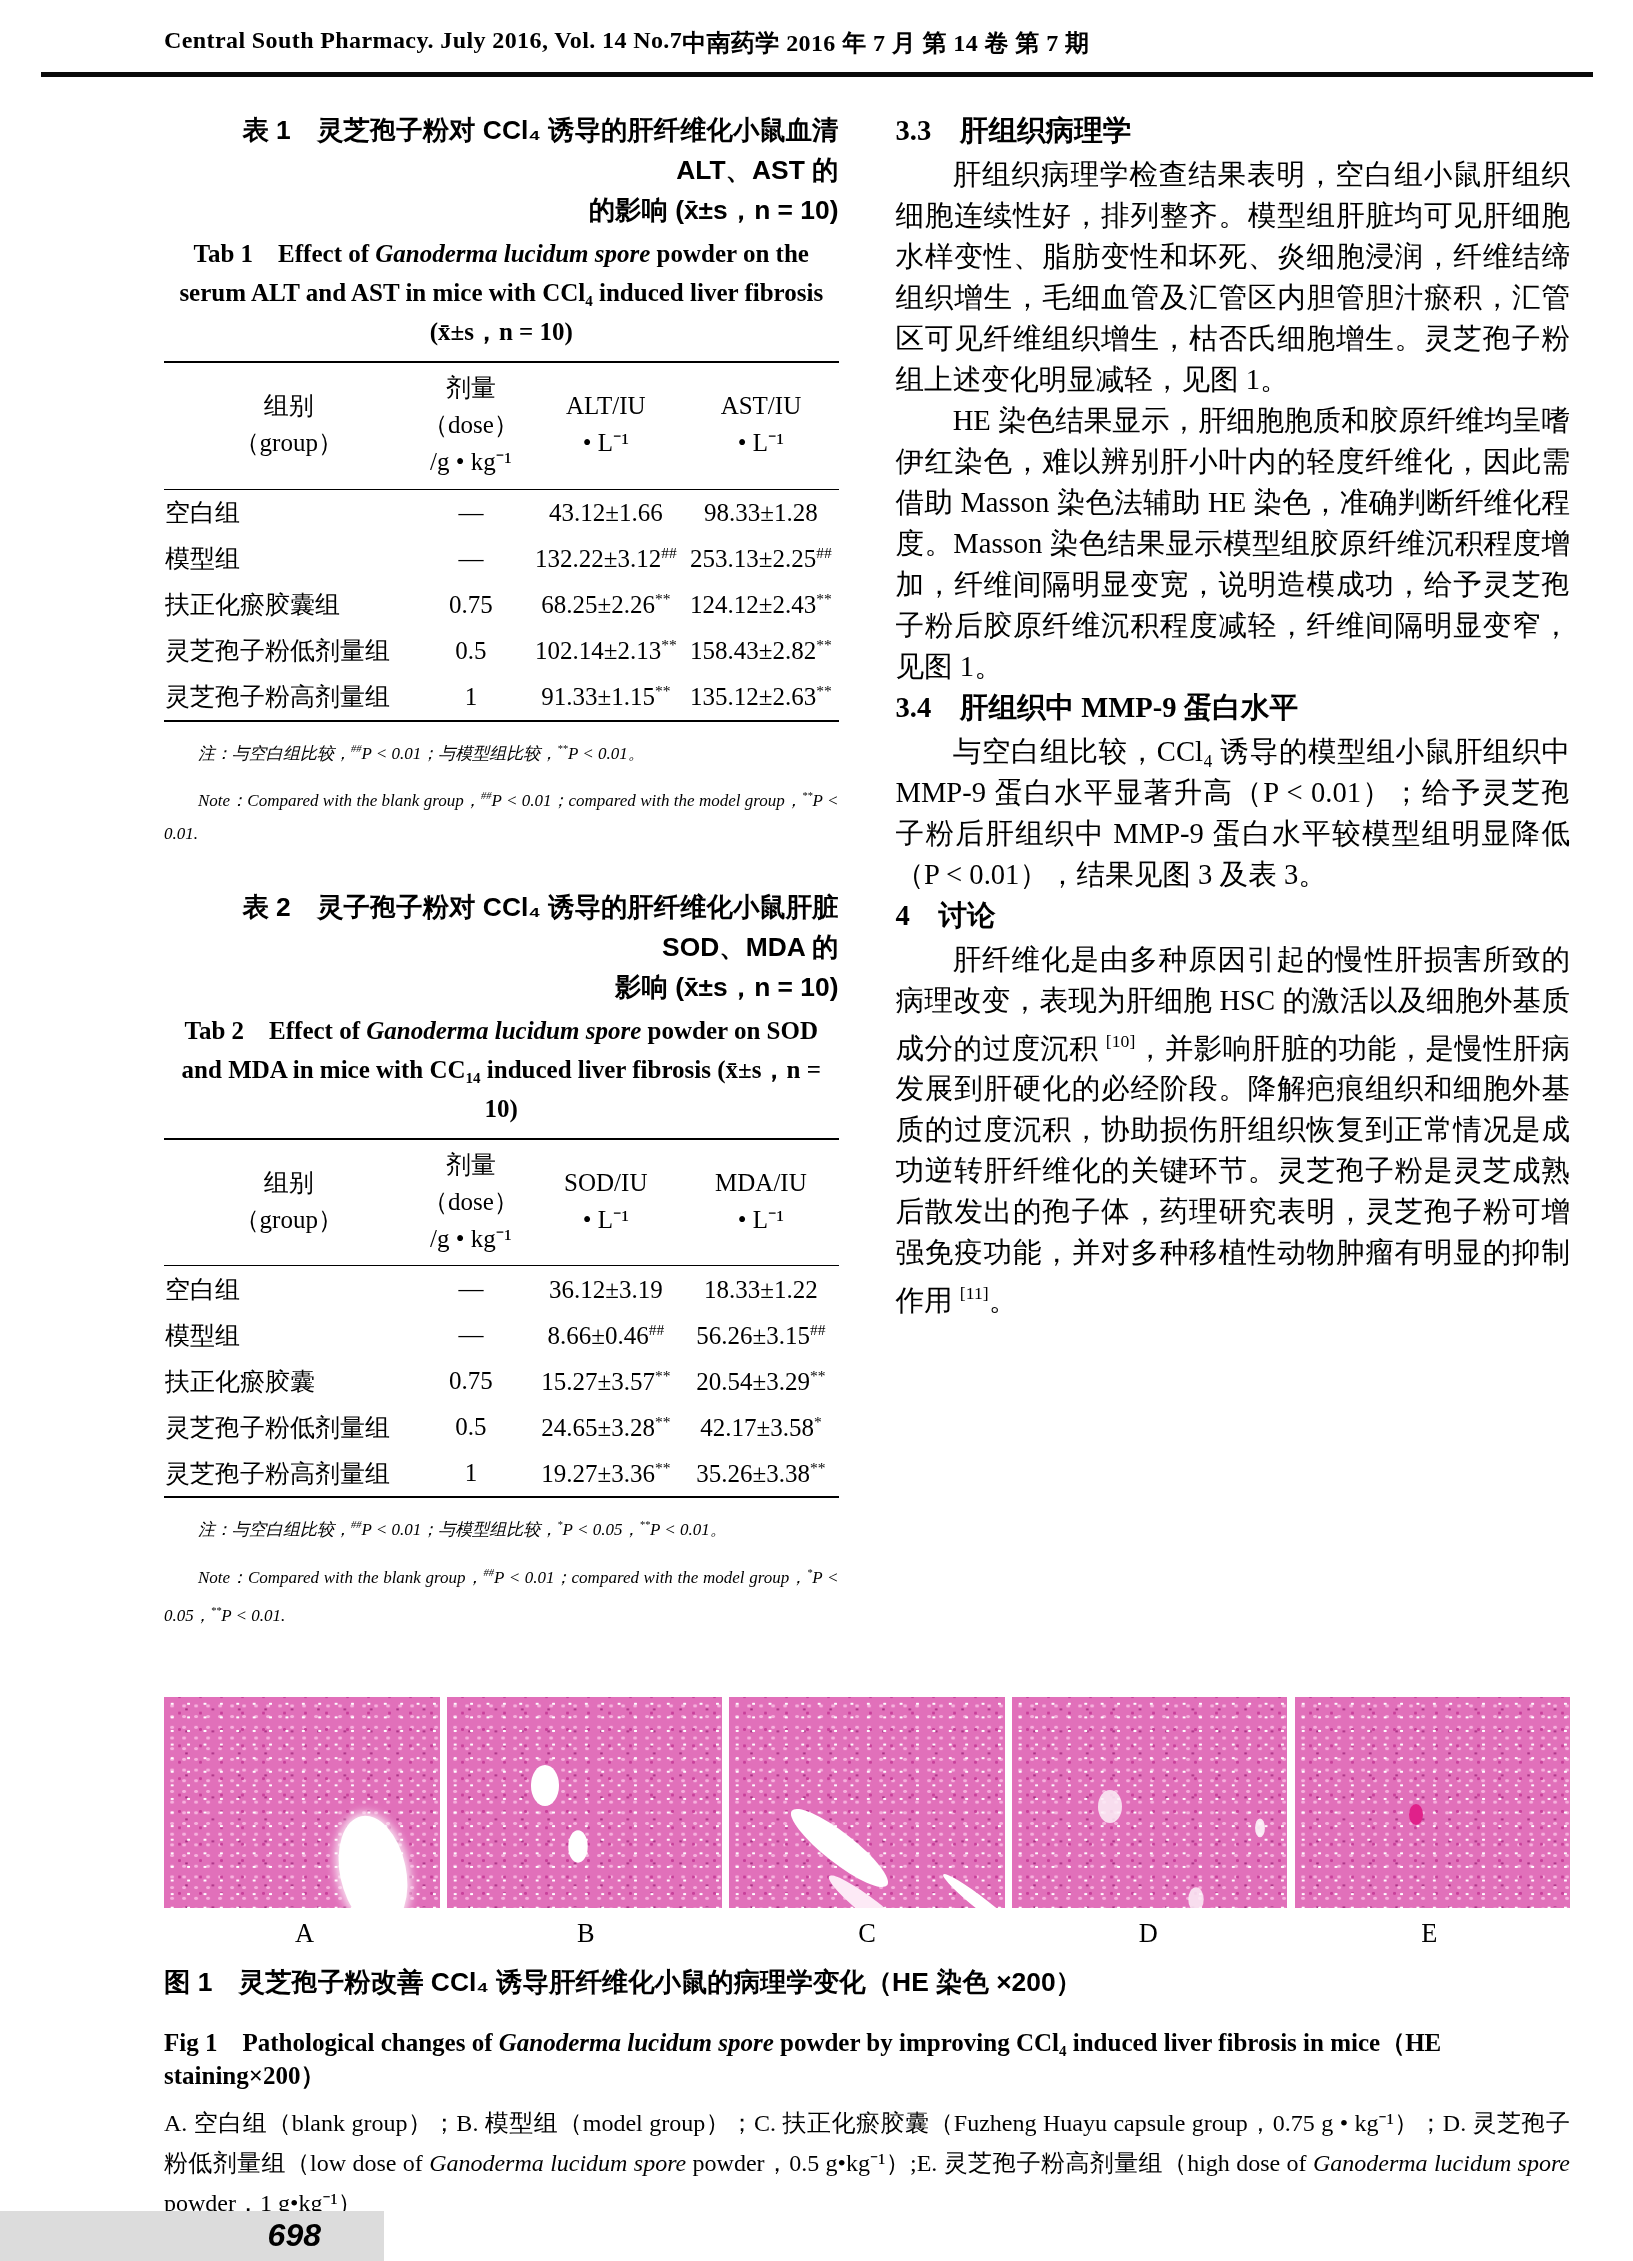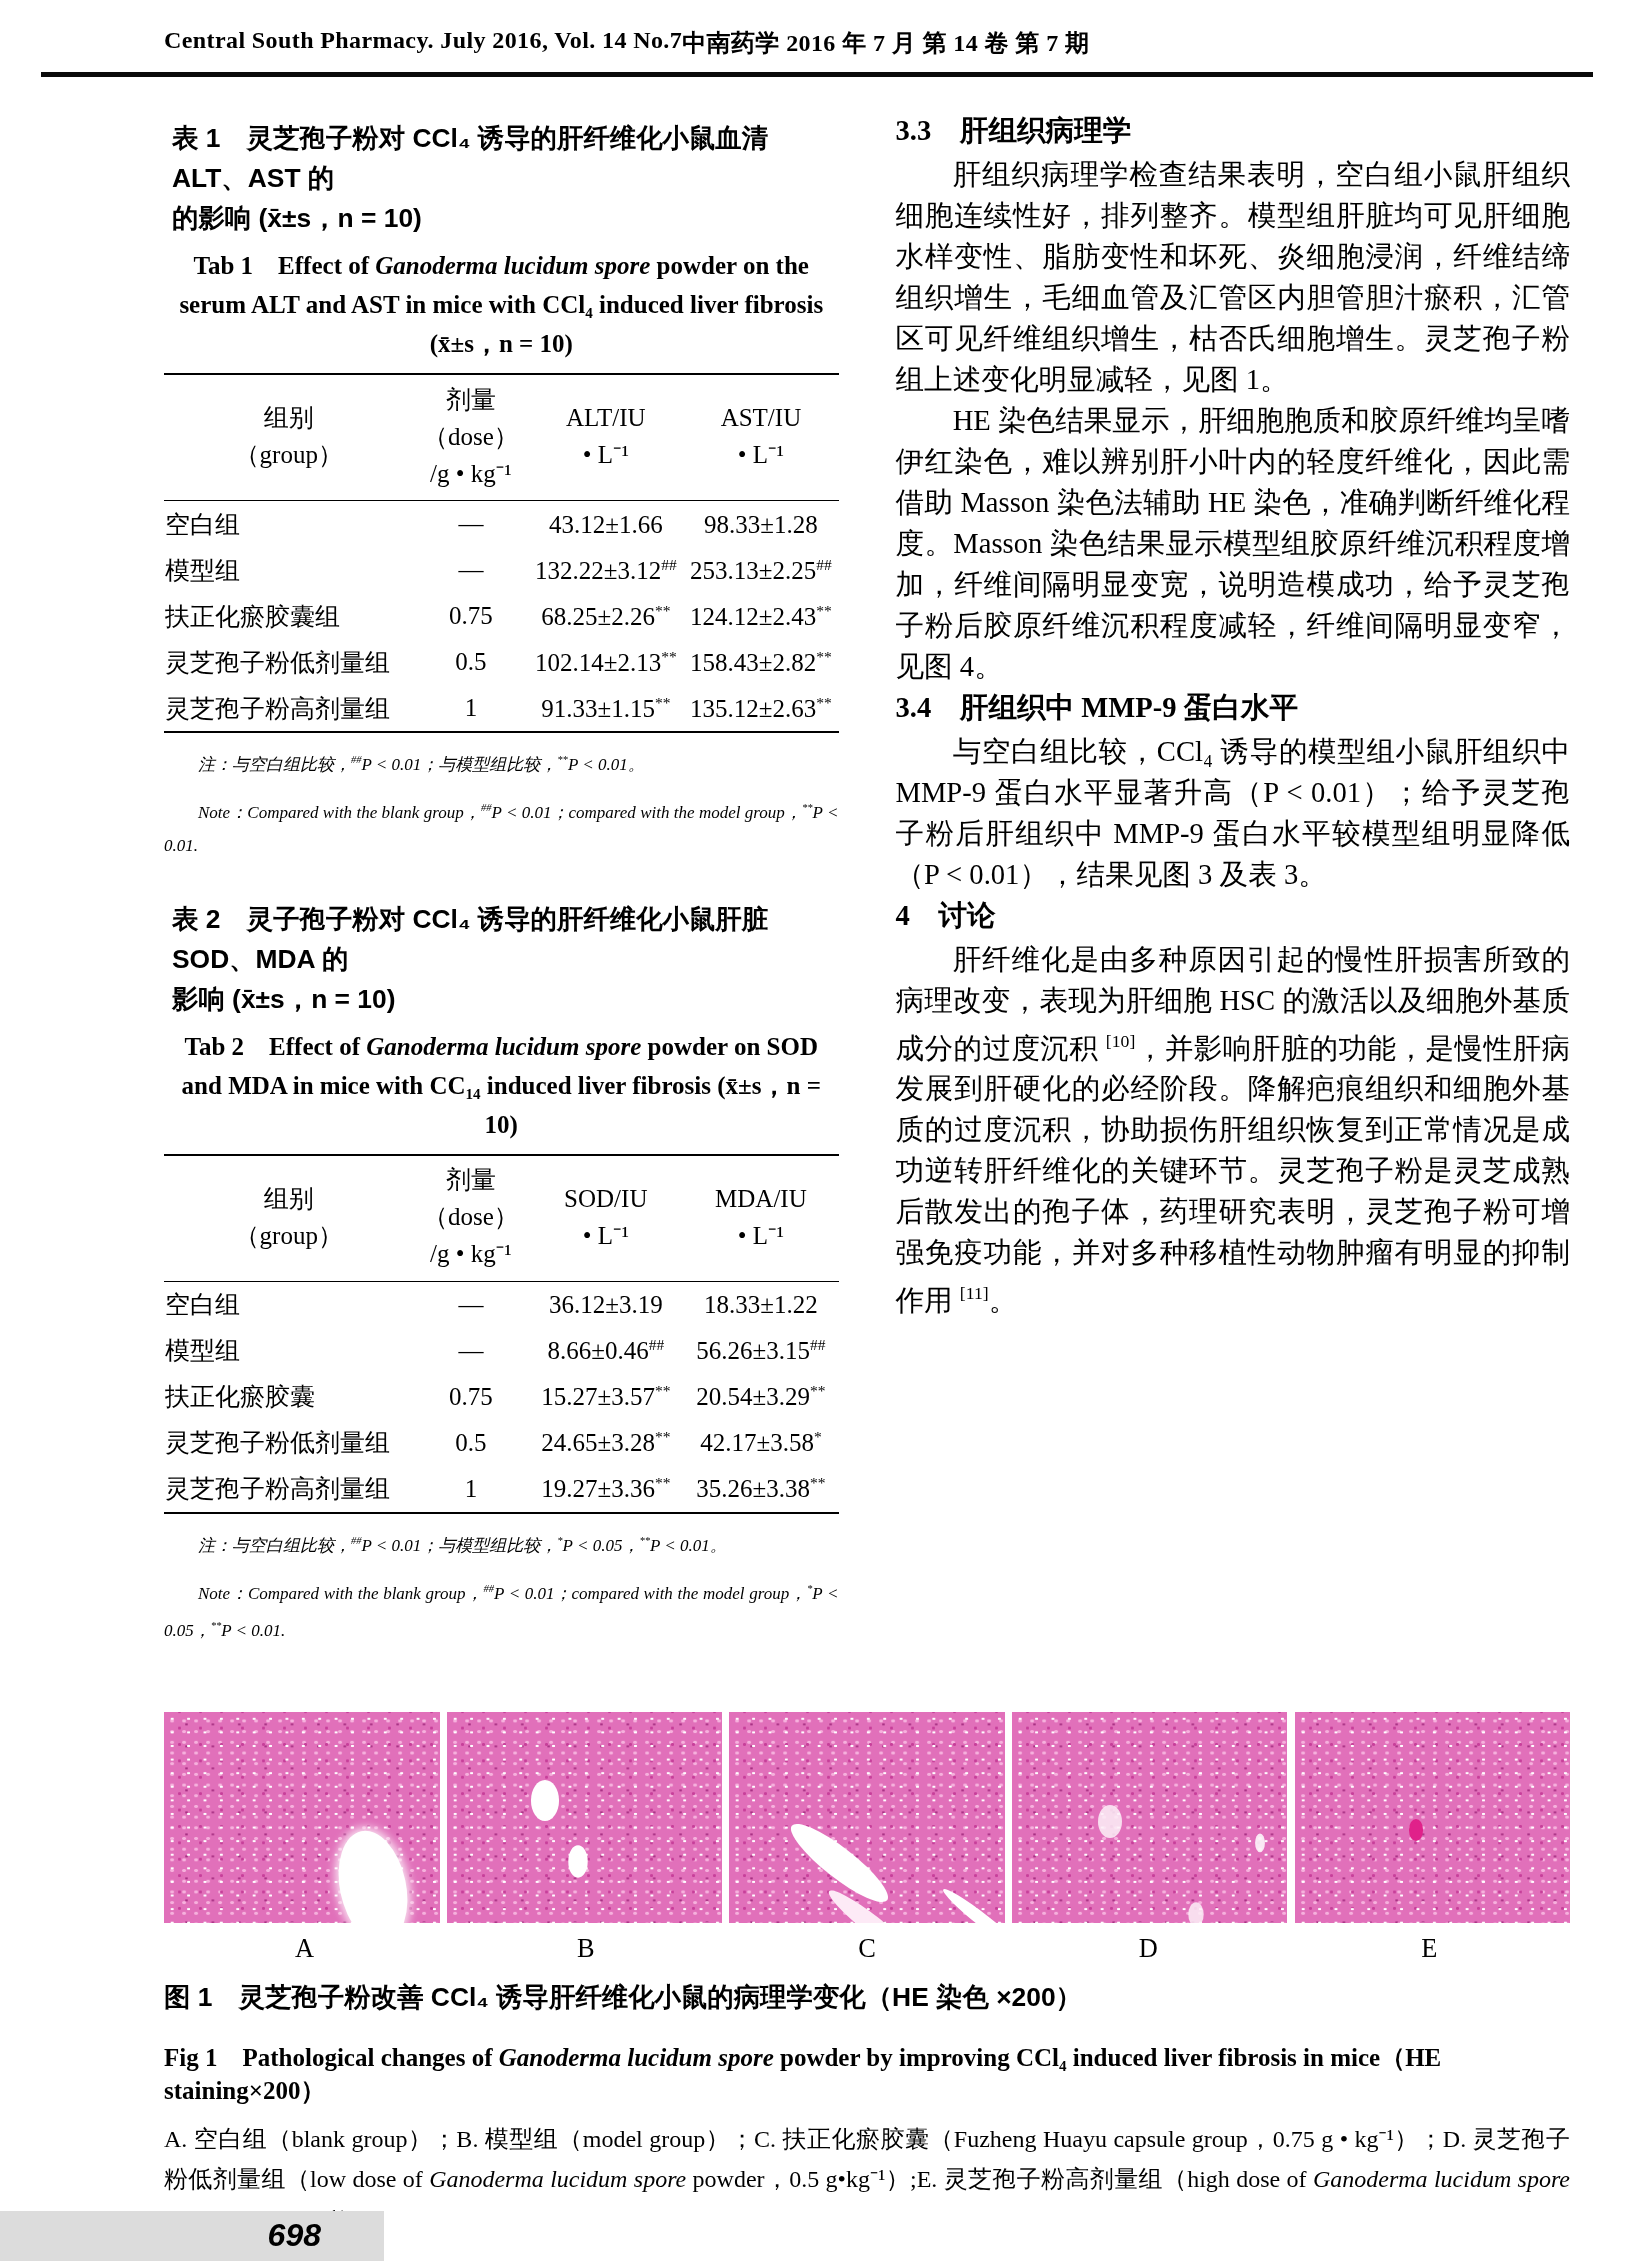--- a/index.html
+++ b/index.html
@@ -6,21 +6,21 @@
   body{
     width:1634px;height:2261px;background:#ffffff;color:#000;
     font-family:"Liberation Serif",serif;position:relative;overflow:hidden;
   }
   .hdr{margin:27px 64px 0 164px;font-size:24px;letter-spacing:0.4px;display:flex;white-space:nowrap;font-weight:bold;}
   .hdr-rule{border-top:5px solid #0a0a0a;margin:13px 41px 0 41px;}
   .columns{display:flex;gap:57px;margin:33px 64px 0 164px;}
   .col{width:675px;}
 
   
-  .cap-cn{font-family:"Liberation Sans",sans-serif;font-weight:bold;font-size:26.4px;line-height:40px;text-align:left;margin:8px;}
+  .cap-cn{font-family:"Liberation Sans",sans-serif;font-weight:bold;font-size:26.4px;line-height:40px;text-align:right;margin:0;}
   .cap-en{font-weight:bold;font-size:25px;line-height:39px;text-align:center;margin:4.3px 0 0;}
   .cap-en .it{font-style:italic;}
 
   
   table.data{width:100%;border-collapse:collapse;font-size:25px;margin-top:10px;
              border-top:2.9px solid #000;border-bottom:2.9px solid #000;}
   table.data thead th{font-weight:normal;border-bottom:1.4px solid #000;padding:5.7px 0 8.6px;vertical-align:middle;}
   table.data thead th div{line-height:37px;text-align:center;}
   table.data td{height:44px;text-align:center;vertical-align:middle;}
   table.data td.g{text-align:left;}
@@ -229,21 +229,21 @@
         </table>
 
         <p class="note"><span>注：与空白组比较，</span><sup>##</sup><span>P &lt; 0.01；与模型组比较，</span><sup>*</sup><span>P &lt; 0.05，</span><sup>**</sup><span>P &lt; 0.01。</span></p>
         <p class="note"><span>Note：Compared with the blank group，</span><sup>##</sup><span>P &lt; 0.01；compared with the model group，</span><sup>*</sup><span>P &lt; 0.05，</span><sup>**</sup><span>P &lt; 0.01.</span></p>
       </div>
     </div>
 
     <div class="col">
       <h3 class="sec-title">3.3　肝组织病理学</h3>
       <p class="para">肝组织病理学检查结果表明，空白组小鼠肝组织细胞连续性好，排列整齐。模型组肝脏均可见肝细胞水样变性、脂肪变性和坏死、炎细胞浸润，纤维结缔组织增生，毛细血管及汇管区内胆管胆汁瘀积，汇管区可见纤维组织增生，枯否氏细胞增生。灵芝孢子粉组上述变化明显减轻，见图 1。</p>
-      <p class="para">HE 染色结果显示，肝细胞胞质和胶原纤维均呈嗜伊红染色，难以辨别肝小叶内的轻度纤维化，因此需借助 Masson 染色法辅助 HE 染色，准确判断纤维化程度。Masson 染色结果显示模型组胶原纤维沉积程度增加，纤维间隔明显变宽，说明造模成功，给予灵芝孢子粉后胶原纤维沉积程度减轻，纤维间隔明显变窄，见图 4。</p>
+      <p class="para">HE 染色结果显示，肝细胞胞质和胶原纤维均呈嗜伊红染色，难以辨别肝小叶内的轻度纤维化，因此需借助 Masson 染色法辅助 HE 染色，准确判断纤维化程度。Masson 染色结果显示模型组胶原纤维沉积程度增加，纤维间隔明显变宽，说明造模成功，给予灵芝孢子粉后胶原纤维沉积程度减轻，纤维间隔明显变窄，见图 1。</p>
       <h3 class="sec-title">3.4　肝组织中 MMP-9 蛋白水平</h3>
       <p class="para">与空白组比较，CCl₄ 诱导的模型组小鼠肝组织中 MMP-9 蛋白水平显著升高（P &lt; 0.01）；给予灵芝孢子粉后肝组织中 MMP-9 蛋白水平较模型组明显降低（P &lt; 0.01），结果见图 3 及表 3。</p>
       <h3 class="sec-title">4　讨论</h3>
       <p class="para"><span>肝纤维化是由多种原因引起的慢性肝损害所致的病理改变，表现为肝细胞 HSC 的激活以及细胞外基质成分的过度沉积 </span><sup>[10]</sup><span>，并影响肝脏的功能，是慢性肝病发展到肝硬化的必经阶段。降解疤痕组织和细胞外基质的过度沉积，协助损伤肝组织恢复到正常情况是成功逆转肝纤维化的关键环节。灵芝孢子粉是灵芝成熟后散发出的孢子体，药理研究表明，灵芝孢子粉可增强免疫功能，并对多种移植性动物肿瘤有明显的抑制作用 </span><sup>[11]</sup><span>。</span></p>
     </div>
   </div>
 
   <div class="figure">
     <div class="strip he">
       <div class="panel p1a"></div>

